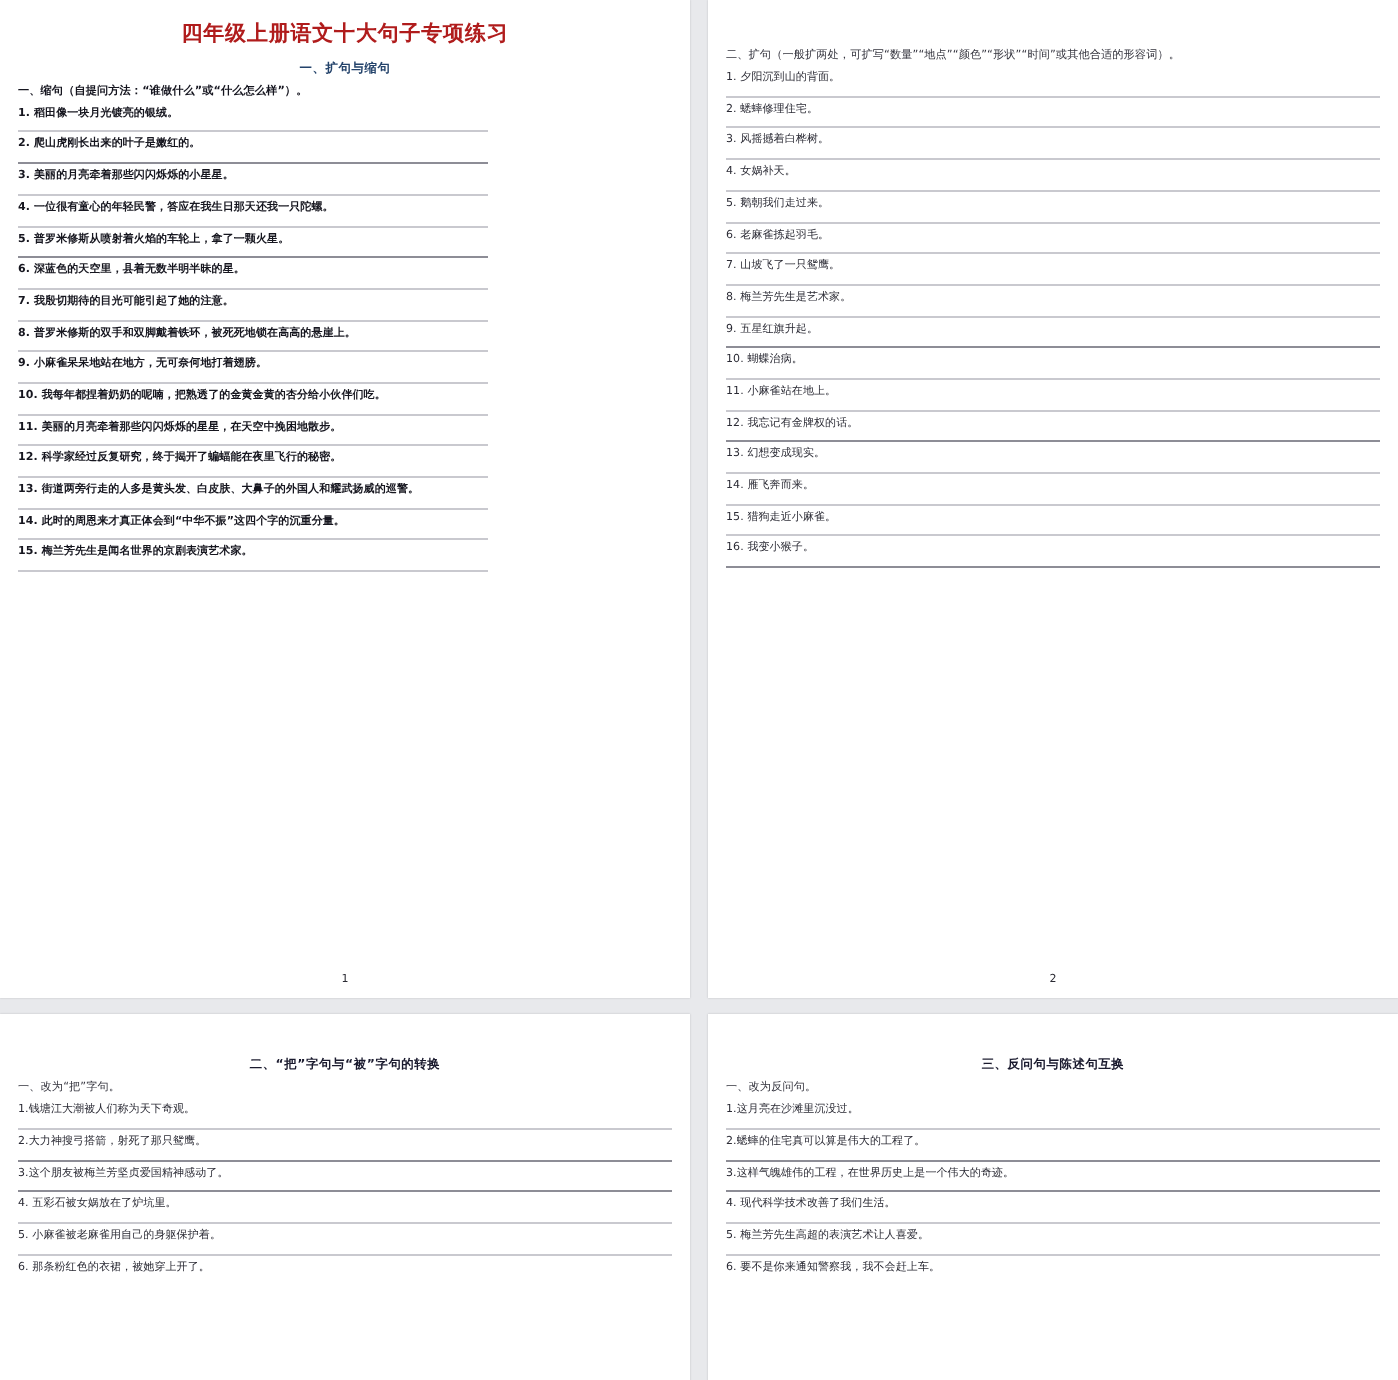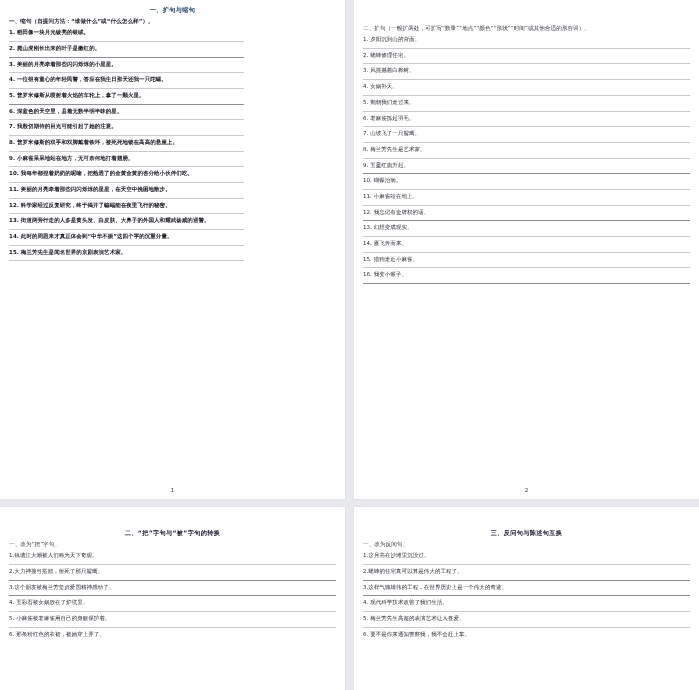--- a/index.html
+++ b/index.html
@@ -86,20 +86,21 @@
     color:#2a2a33;
   }
   .blk{padding-bottom:1px;}
 </style>
 </head>
 <body>
 
 <div class="viewer">
 
   <div class="page top">
+    <div class="doc-title">四年级上册语文十大句子专项练习</div>
     <div class="section-title blue">一、扩句与缩句</div>
     <div class="instruction">一、缩句（自提问方法：“谁做什么”或“什么怎么样”）。</div>
 
     <div class="blk">
       <div class="qitem">1. 稻田像一块月光镀亮的银绒。</div>
       <hr class="rule mid">
     </div>
     <div class="blk">
       <div class="qitem">2. 爬山虎刚长出来的叶子是嫩红的。</div>
       <hr class="rule mid dark">

